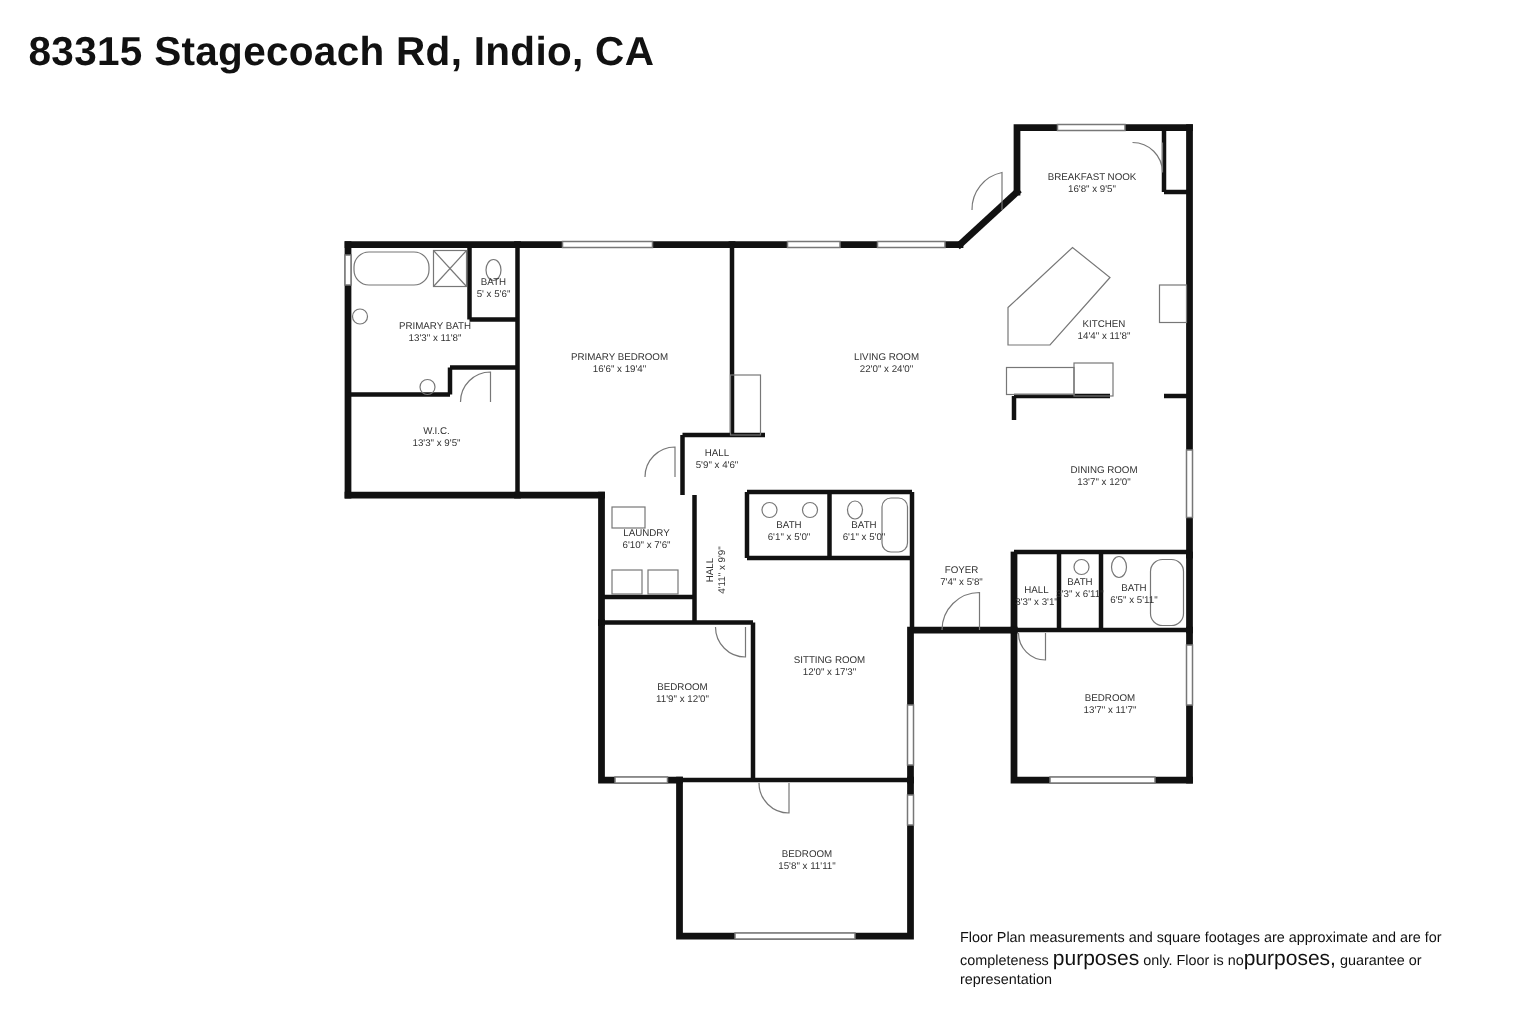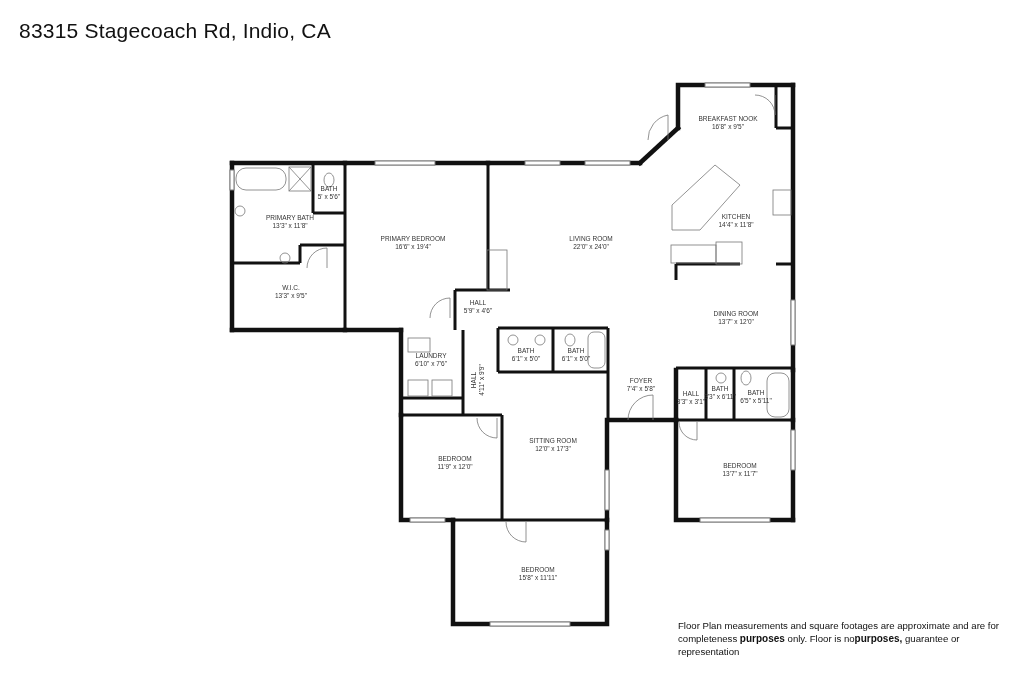--- a/index.html
+++ b/index.html
@@ -1,24 +1,24 @@
 <!DOCTYPE html>
 <html><head>
 <meta charset="utf-8">
 <style>
   html, body { margin: 0; padding: 0; background: #ffffff; }
   body { width: 1024px; height: 683px; position: relative; overflow: hidden; font-family: "Liberation Sans", sans-serif; }
-  .title { position: absolute; left: 19px; top: 19px; font-size: 21px; font-weight: normal; color: #111111; letter-spacing: 0.2px; margin: 0; }
+  .title { position: absolute; left: 19px; top: 19px; font-size: 27px; font-weight: bold; color: #111111; letter-spacing: 0.2px; margin: 0; }
   .plan { position: absolute; left: 0; top: 0; width: 1024px; height: 683px; }
   .room-label { position: absolute; text-align: center; font-size: 6.5px; color: #333333; line-height: 8px; white-space: nowrap; transform: translateX(-50%); }
   .room-label .nm { display: block; }
   .room-label .dim { display: block; }
   .vert { transform: translateX(-50%) rotate(-90deg); transform-origin: center center; }
-  .disclaimer { position: absolute; left: 678px; top: 619px; width: 345px; font-size: 9.6px; line-height: 13px; color: #111111; }
-  .disclaimer .bold { font-weight: bold; font-size: 10px; }
+  .disclaimer { position: absolute; left: 640px; top: 619px; width: 345px; font-size: 9.6px; line-height: 13px; color: #111111; }
+  .disclaimer .bold { font-weight: normal; font-size: 14px; }
 </style>
 </head>
 <body>
 
 <h1 class="title">83315 Stagecoach Rd, Indio, CA</h1>
 
 <svg class="plan" viewBox="0 0 1024 683" xmlns="http://www.w3.org/2000/svg">
   <g stroke="#111" stroke-width="4.5" fill="none" stroke-linecap="square">
 
     <polyline points="232,163 345,163"></polyline>

